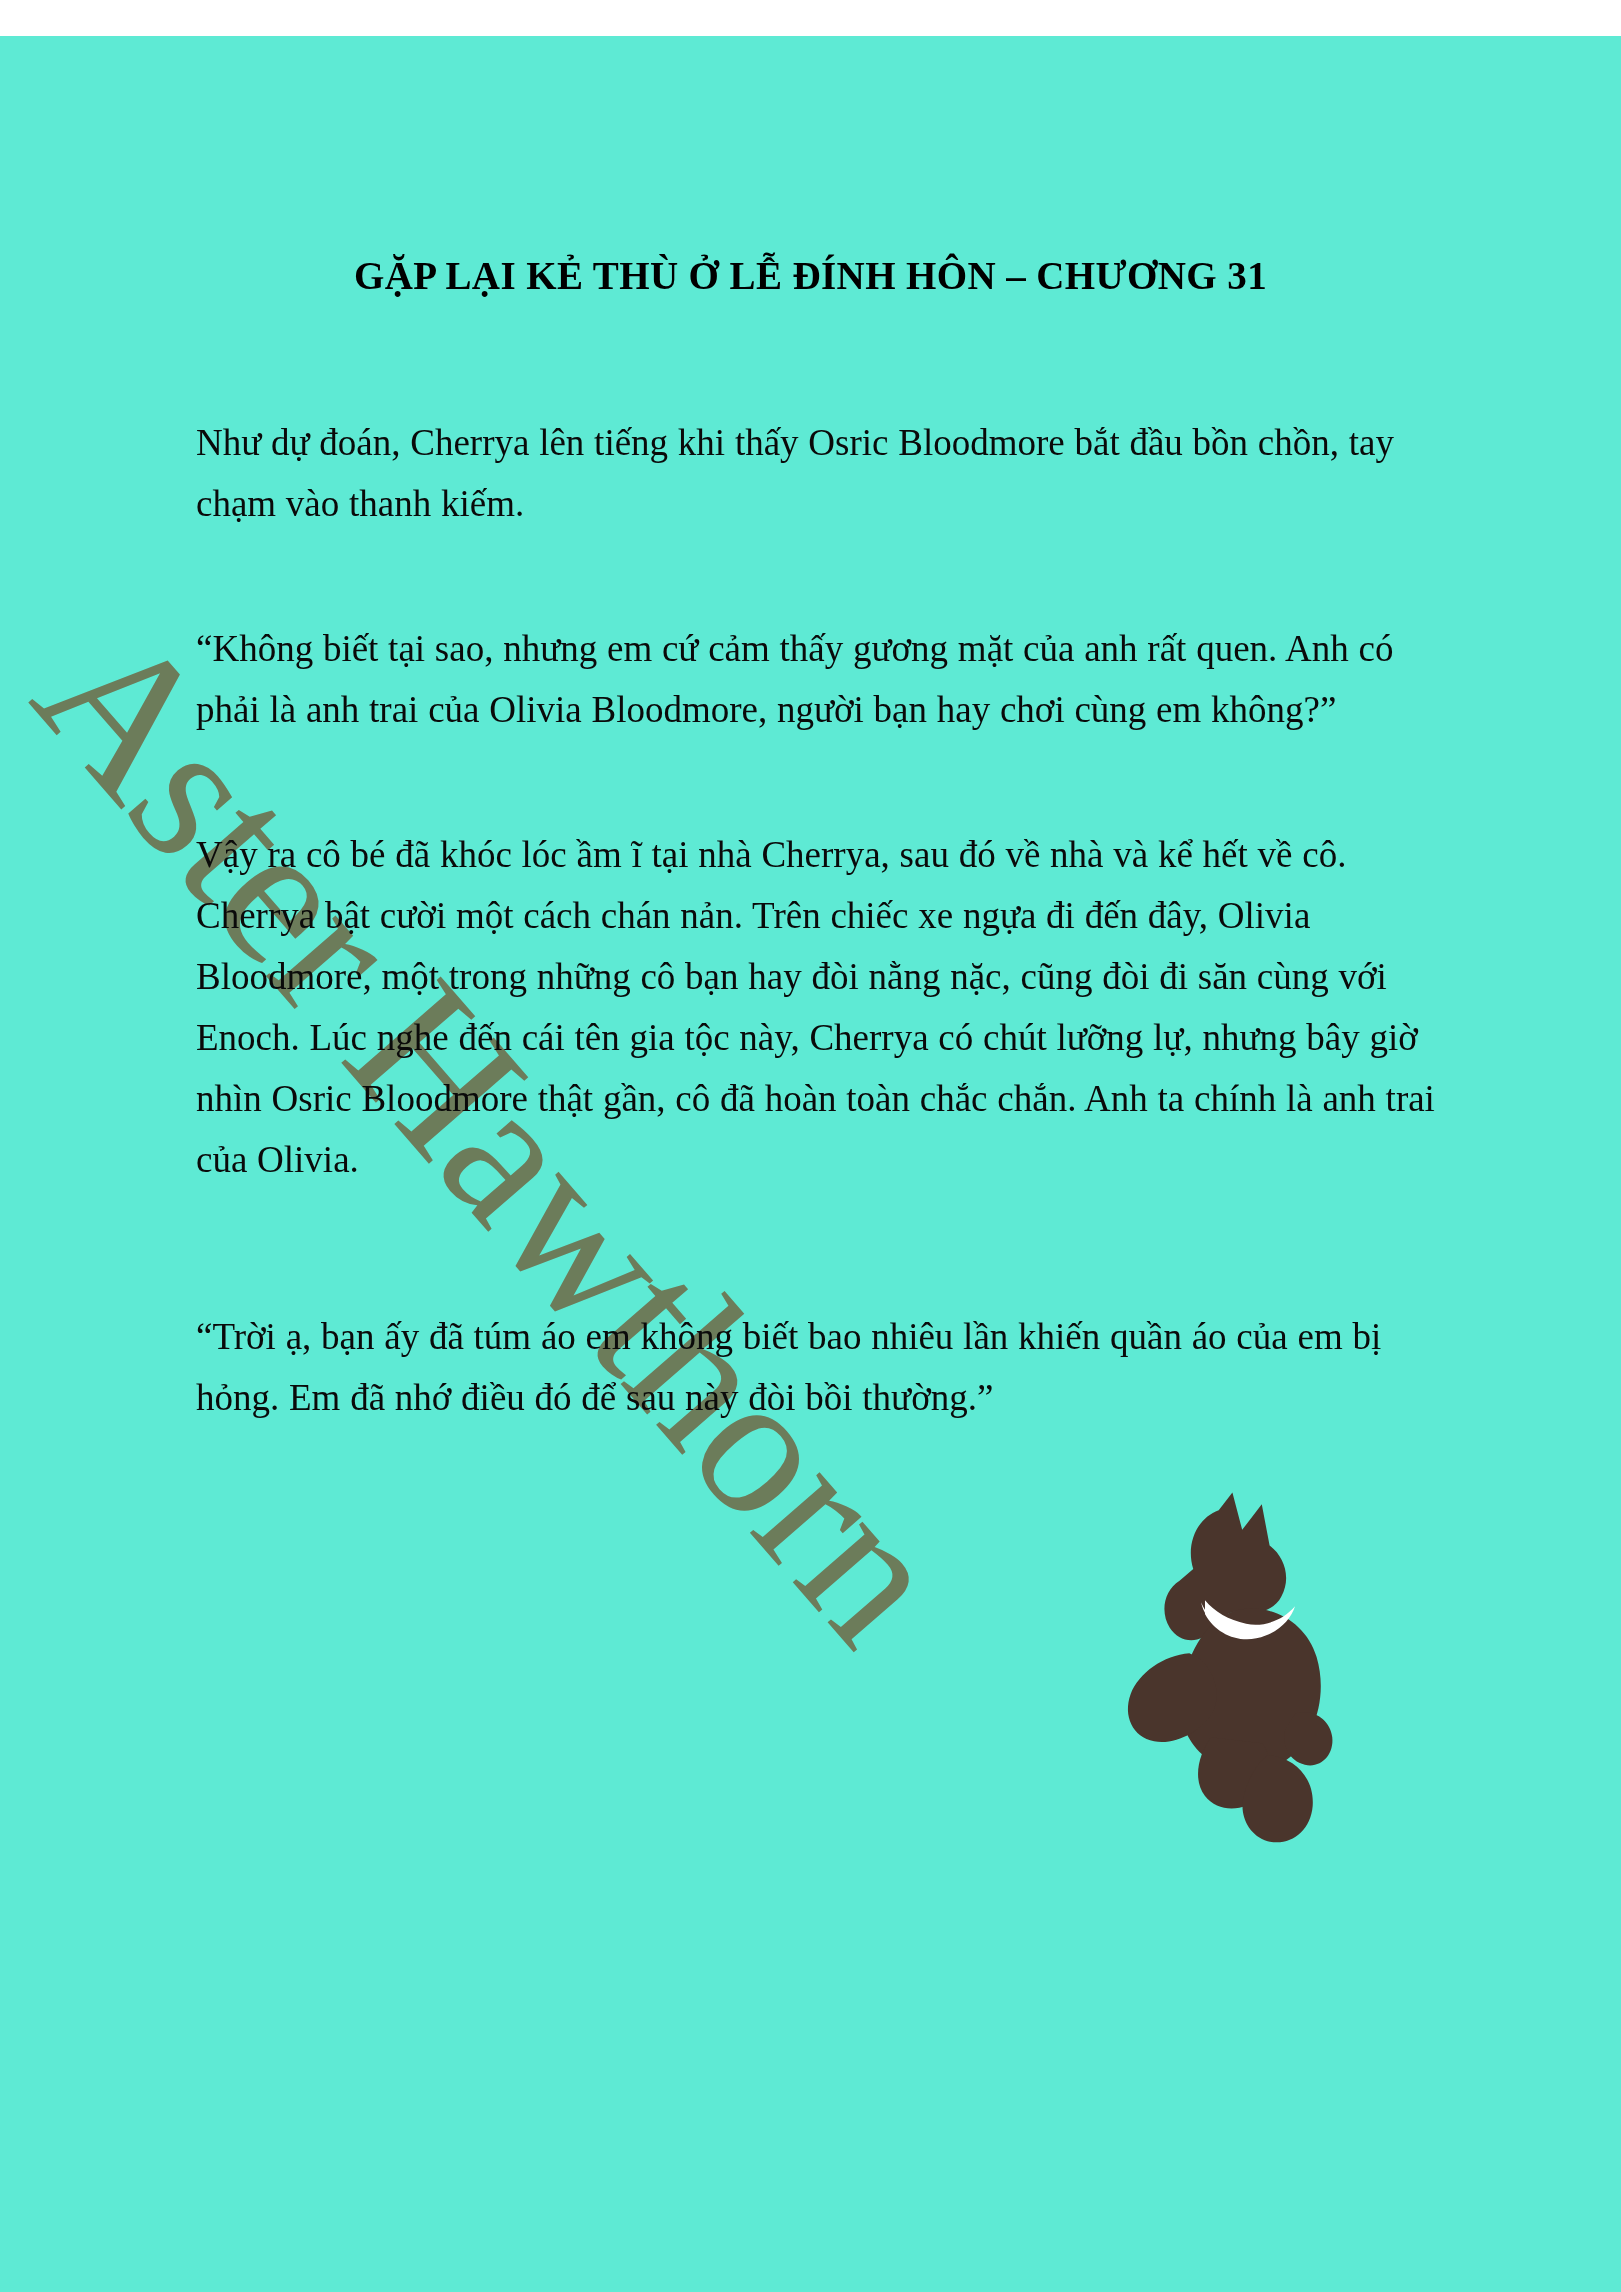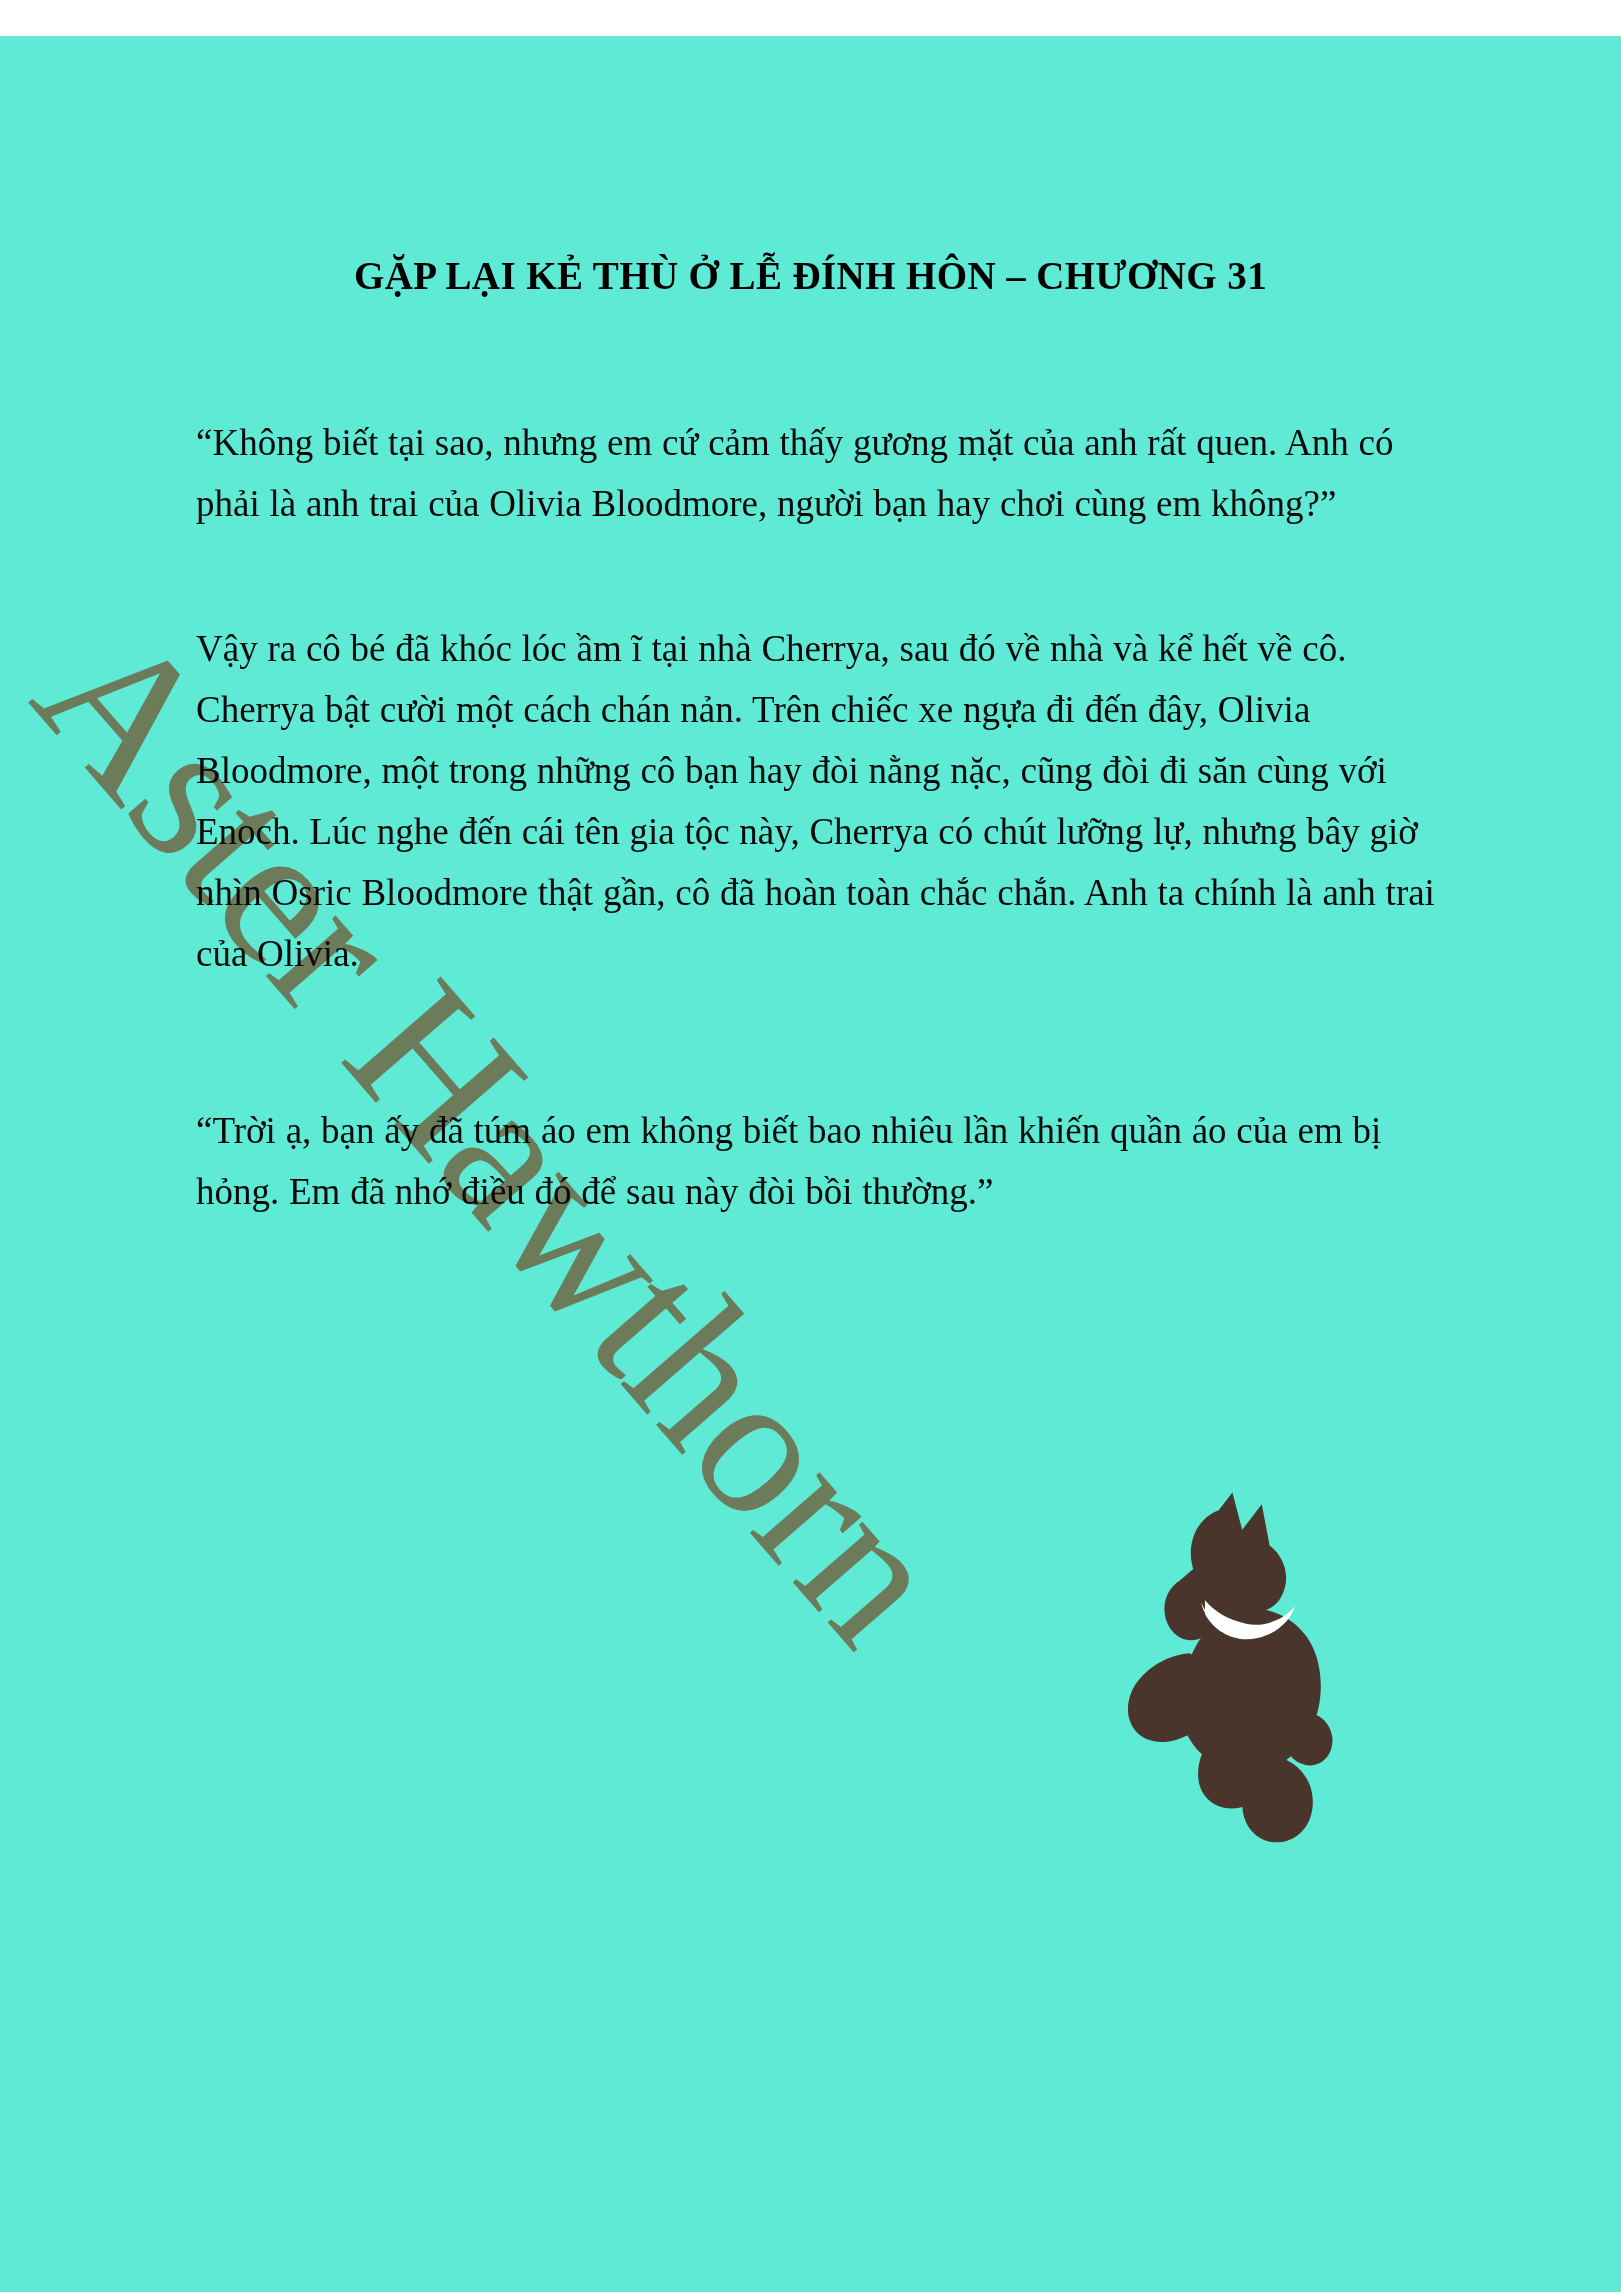--- a/index.html
+++ b/index.html
@@ -98,20 +98,21 @@
 
 <div class="page">
 
   <h1 class="doc-title">GẶP LẠI KẺ THÙ Ở LỄ ĐÍNH HÔN – CHƯƠNG 31</h1>
 
   <div class="watermark-layer">
     <div class="watermark-text">Aster Hawthorn</div>
   </div>
 
   <div class="body-column">
+    <p class="para gap-big">Như dự đoán, Cherrya lên tiếng khi thấy Osric Bloodmore bắt đầu bồn chồn, tay chạm vào thanh kiếm.</p>
     <p class="para gap-big">“Không biết tại sao, nhưng em cứ cảm thấy gương mặt của anh rất quen. Anh có phải là anh trai của Olivia Bloodmore, người bạn hay chơi cùng em không?”</p>
     <p class="para gap-huge">Vậy ra cô bé đã khóc lóc ầm ĩ tại nhà Cherrya, sau đó về nhà và kể hết về cô. Cherrya bật cười một cách chán nản. Trên chiếc xe ngựa đi đến đây, Olivia Bloodmore, một trong những cô bạn hay đòi nằng nặc, cũng đòi đi săn cùng với Enoch. Lúc nghe đến cái tên gia tộc này, Cherrya có chút lưỡng lự, nhưng bây giờ nhìn Osric Bloodmore thật gần, cô đã hoàn toàn chắc chắn. Anh ta chính là anh trai của Olivia.</p>
     <p class="para gap-last">“Trời ạ, bạn ấy đã túm áo em không biết bao nhiêu lần khiến quần áo của em bị hỏng. Em đã nhớ điều đó để sau này đòi bồi thường.”</p>
   </div>
 
   <div class="cat-figure">
     <svg viewBox="0 0 255 380" xmlns="http://www.w3.org/2000/svg" aria-hidden="true">
       <g id="cat-body-group" fill="#4a352c">
 
         <path d="M92 96

